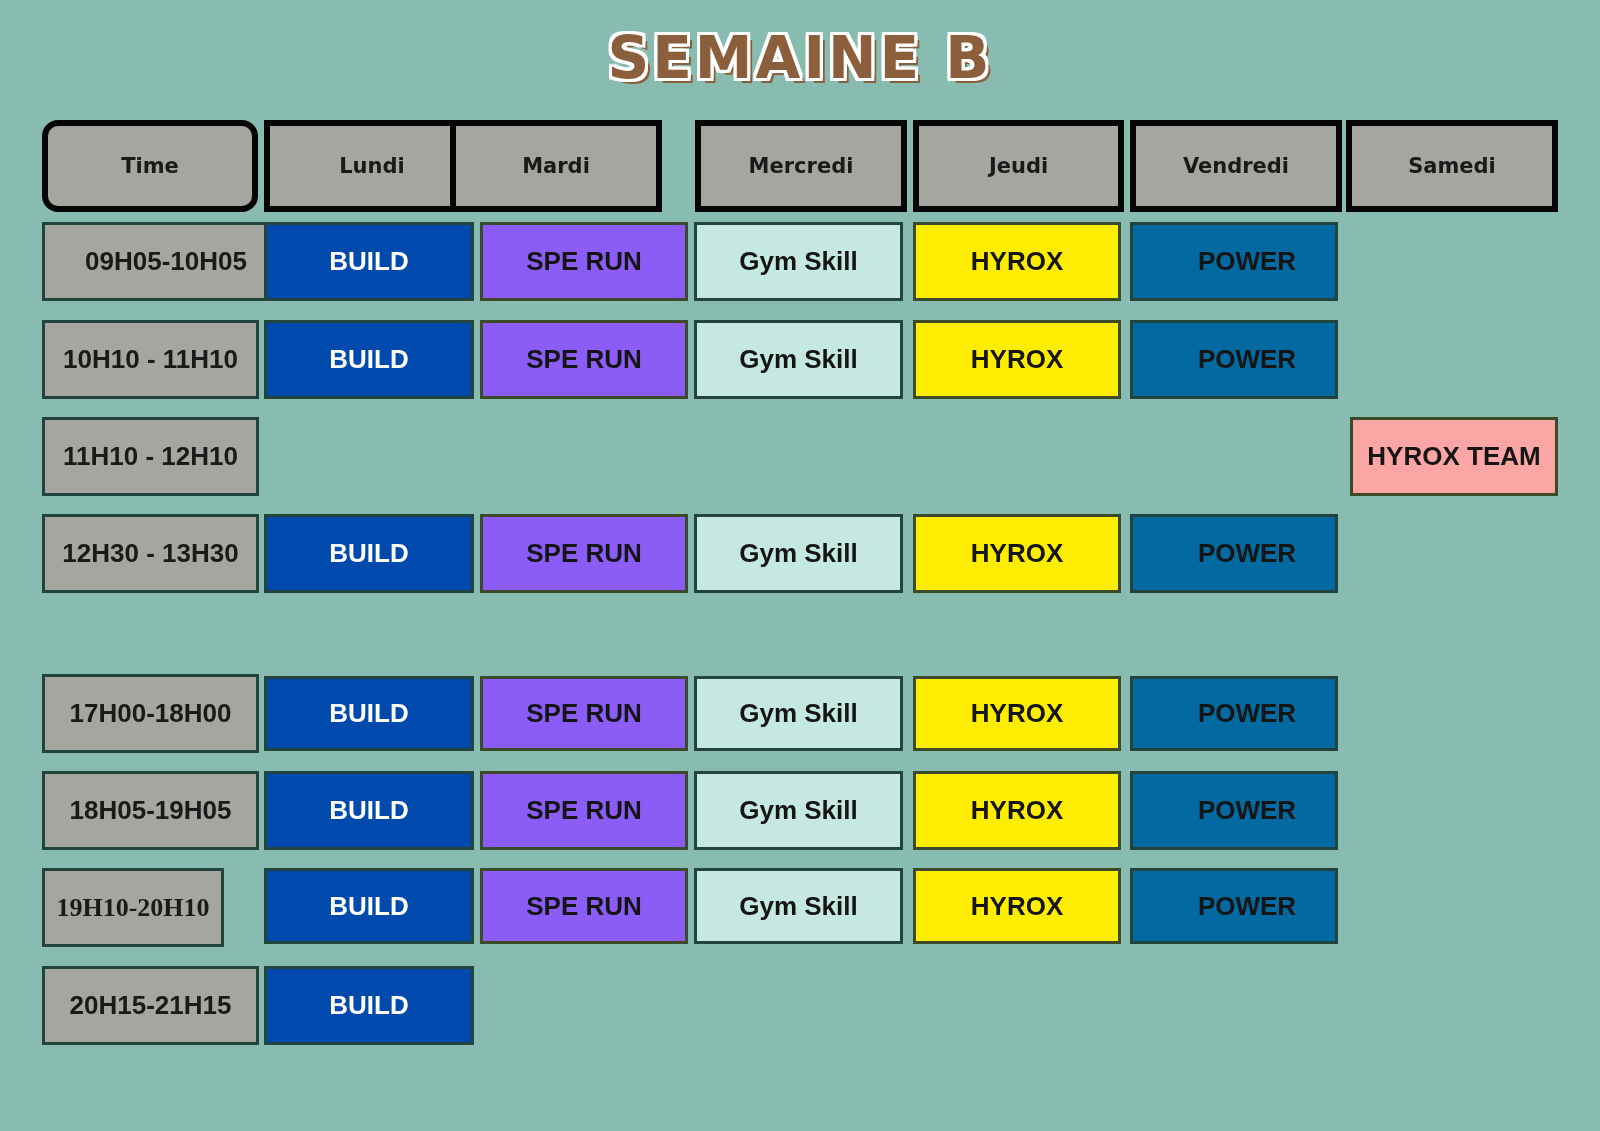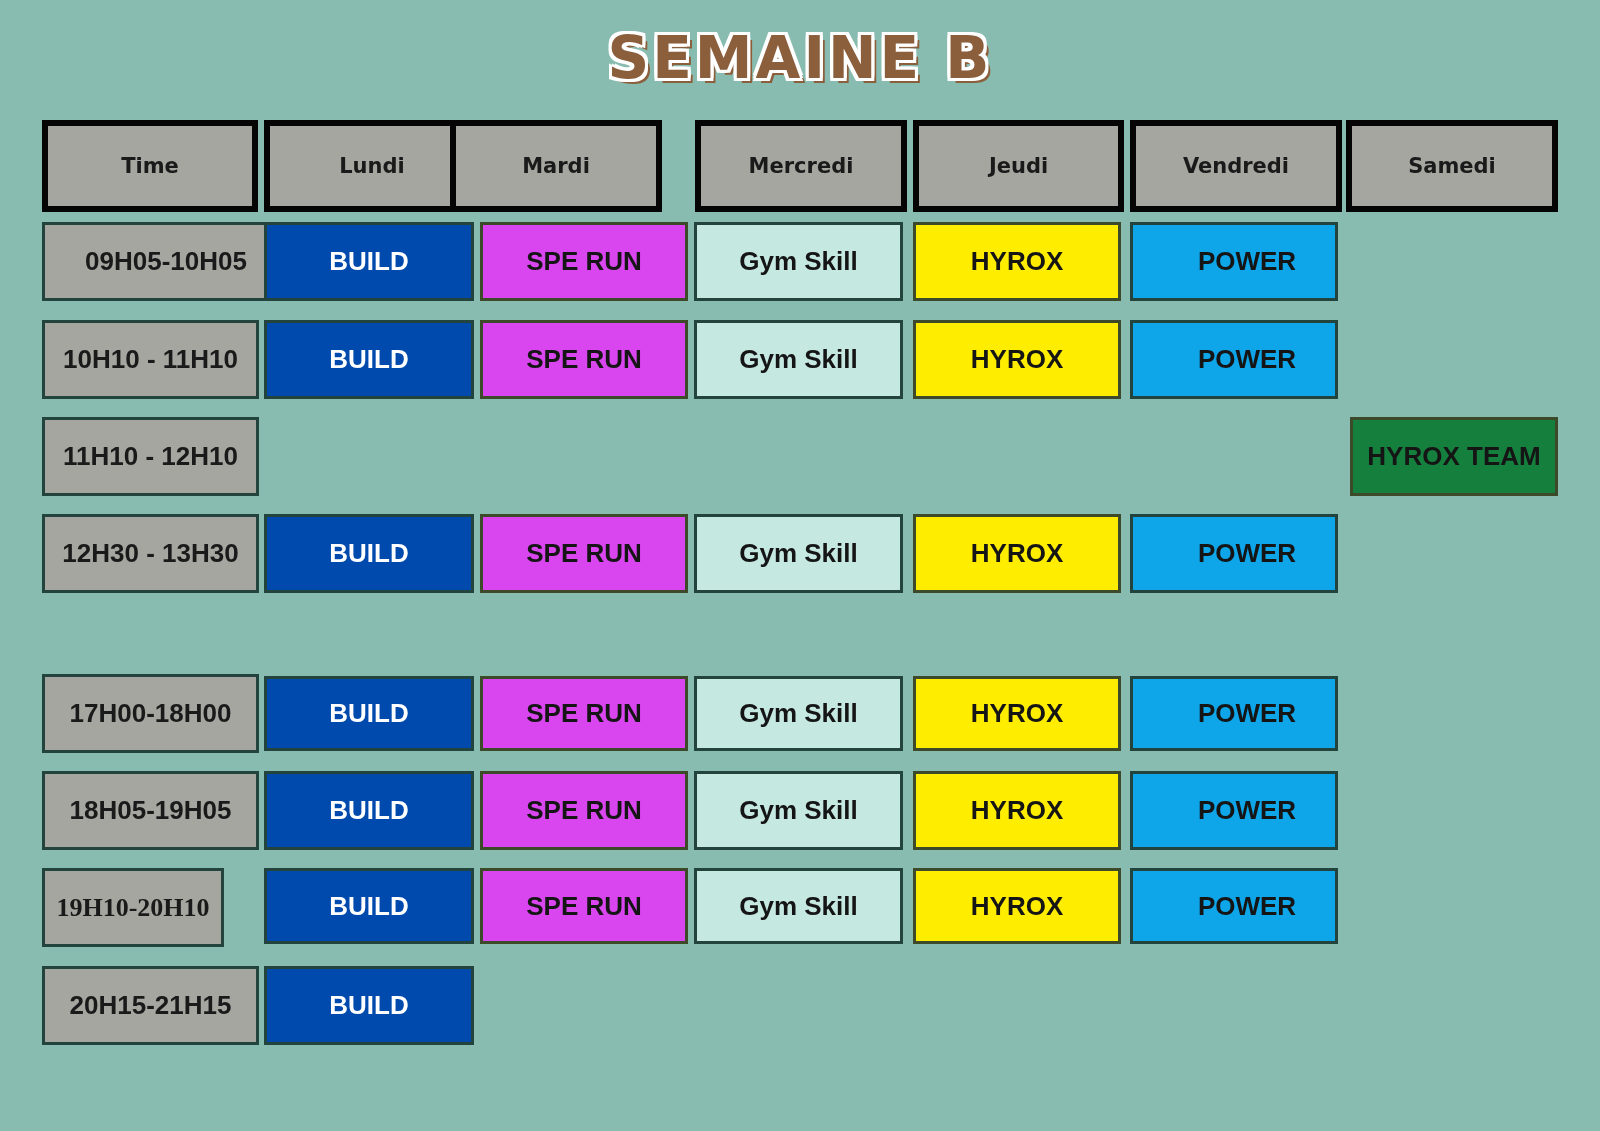--- a/index.html
+++ b/index.html
@@ -26,32 +26,32 @@
   }
   .cell {
     position:absolute; height:79px; box-sizing:border-box;
     border:3px solid #22443d;
     display:flex; align-items:center; justify-content:center;
     font-family:"Liberation Sans", sans-serif; font-weight:bold; font-size:26px;
     color:#151515;
   }
   .time   { background:#a5a69f; color:#1a1a1a; }
   .build  { background:#004aad; color:#ffffff; }
-  .sperun { background:#d946ef; border-color:#3d4a2a; }
+  .sperun { background:#8b5cf6; border-color:#3d4a2a; }
   .gym    { background:#c5e8e1; font-weight:bold; }
   .hyrox  { background:#ffed00; border-color:#3d4a2a; }
-  .power  { background:#0ea5e9;padding-left:26px; }
-  .team   { background:#15803d; border-color:#3d4a2a; }
+  .power  { background:#0369a1;padding-left:26px; }
+  .team   { background:#fca5a5; border-color:#3d4a2a; }
 </style>
 </head>
 <body>
 
 <div class="title">SEMAINE B</div>
 
-<div class="hdr" style="left:42px;width:216px;">Time</div>
+<div class="hdr" style="left:42px;width:216px;border-radius:16px;">Time</div>
 <div class="hdr" style="left:264px;width:216px;">Lundi</div>
 <div class="hdr" style="left:450px;width:212px;">Mardi</div>
 <div class="hdr" style="left:695px;width:212px;">Mercredi</div>
 <div class="hdr" style="left:913px;width:211px;">Jeudi</div>
 <div class="hdr" style="left:1130px;width:212px;">Vendredi</div>
 <div class="hdr" style="left:1346px;width:212px;">Samedi</div>
 
 <div class="cell time" style="left:42px;top:222px;width:248px;">09H05-10H05</div>
 <div class="cell build" style="left:264px;top:222px;width:210px;">BUILD</div>
 <div class="cell sperun" style="left:480px;top:222px;width:208px;">SPE RUN</div>

